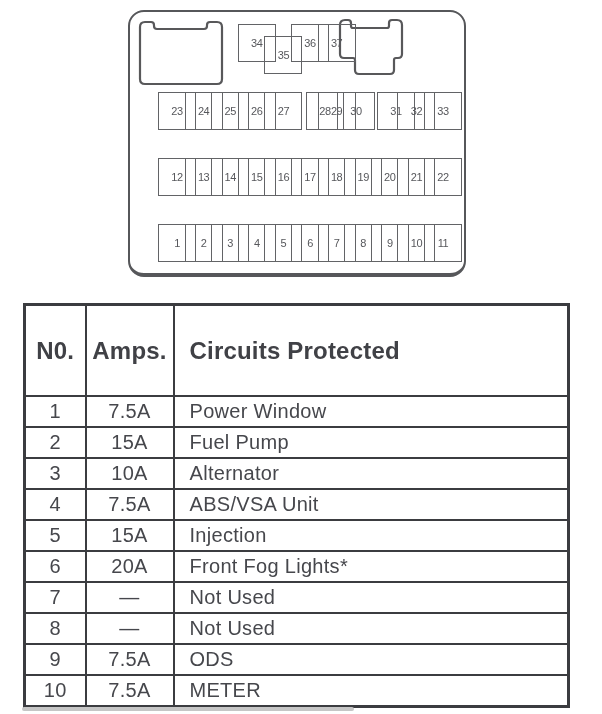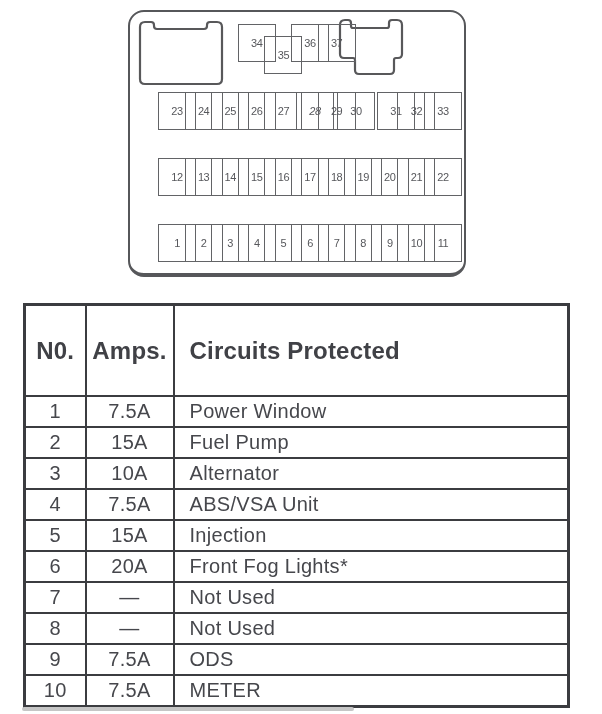--- a/index.html
+++ b/index.html
@@ -76,21 +76,21 @@
 
     <div class="fuse" style="left: 107.8px; top: 12px;">34</div>
         <div class="fuse" style="left: 134.4px; top: 12px; margin-top: 12px;">35</div>
         <div class="fuse" style="left: 161px; top: 12px;">36</div>
         <div class="fuse" style="left: 187.6px; top: 12px;">37</div>
         <div class="fuse" style="left: 28px; top: 80px;">23</div>
         <div class="fuse" style="left: 54.6px; top: 80px;">24</div>
         <div class="fuse" style="left: 81.2px; top: 80px;">25</div>
         <div class="fuse" style="left: 107.8px; top: 80px;">26</div>
         <div class="fuse" style="left: 134.4px; top: 80px;">27</div>
-        <div class="fuse" style="left: 166px; top: 80px; font-style: italic;">28</div>
+        <div class="fuse" style="left: 176px; top: 80px;">28</div>
         <div class="fuse" style="left: 187.6px; top: 80px;">29</div>
         <div class="fuse" style="left: 207px; top: 80px;">30</div>
         <div class="fuse" style="left: 247px; top: 80px;">31</div>
         <div class="fuse" style="left: 267.4px; top: 80px;">32</div>
         <div class="fuse" style="left: 294px; top: 80px;">33</div>
         <div class="fuse" style="left: 28px; top: 146px;">12</div>
         <div class="fuse" style="left: 54.6px; top: 146px;">13</div>
         <div class="fuse" style="left: 81.2px; top: 146px;">14</div>
         <div class="fuse" style="left: 107.8px; top: 146px;">15</div>
         <div class="fuse" style="left: 134.4px; top: 146px;">16</div>

